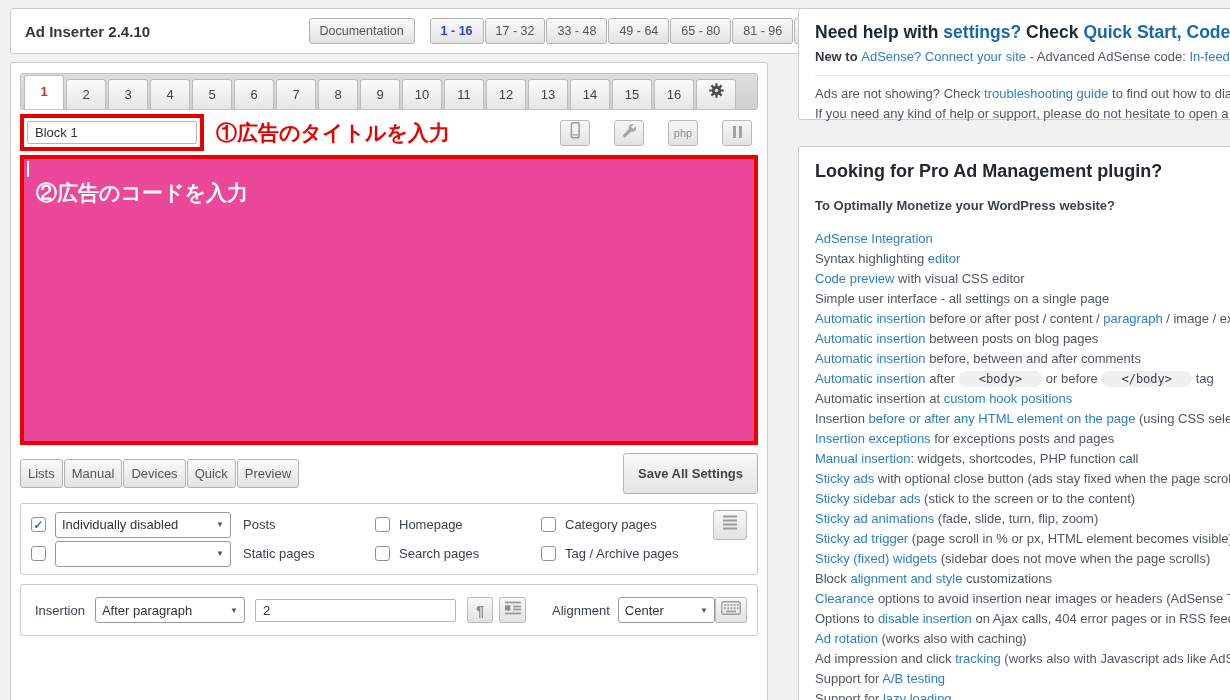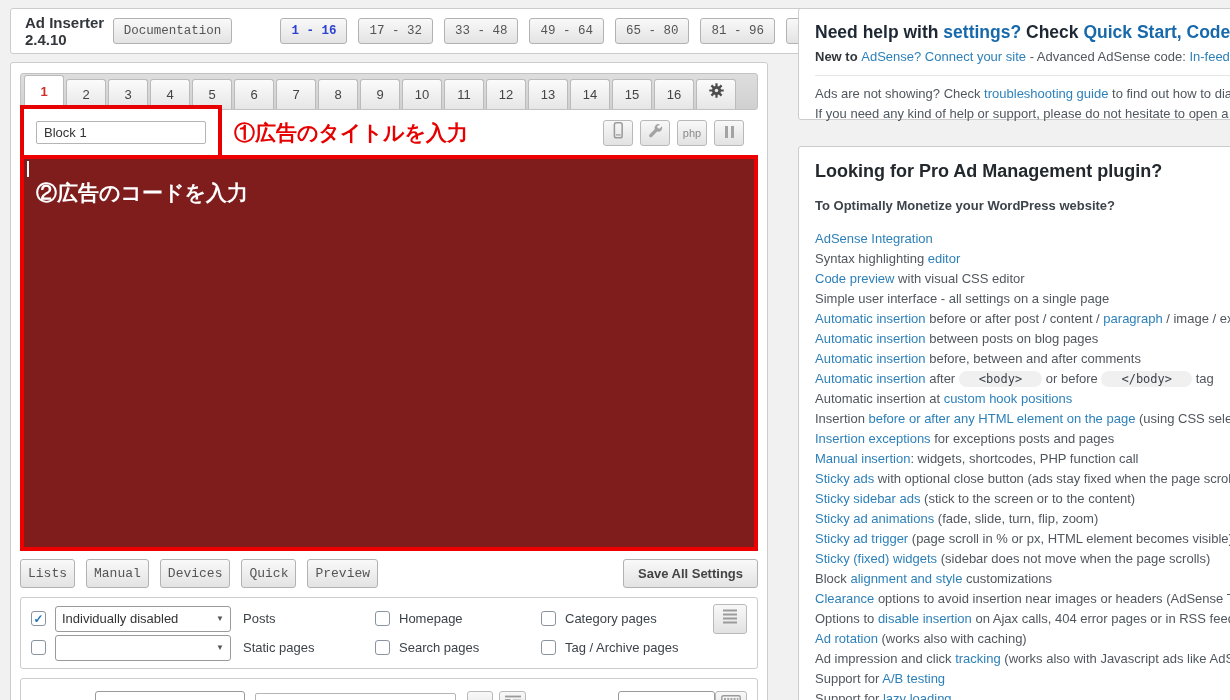--- a/index.html
+++ b/index.html
@@ -8,29 +8,29 @@
     background: #f1f1f1;
     font-family: "Liberation Sans", sans-serif;
     position: relative;
     color: #444;
   }
   .panel { background: #fff; border: 1px solid #ccc; border-radius: 3px; position: absolute; }
 
   
   .header-box { left: 10px; top: 8px; width: 858px; height: 46px; display: flex; align-items: center; padding: 16px 14px; }
   .app-title { flex: 1; font-size: 15px; font-weight: 600; color: #32373c; }
-  .hdr-buttons { display: flex; align-items: center; gap: 11px; font-family: Liberation Mono, monospace; }
+  .hdr-buttons { display: flex; align-items: center; gap: 1px; }
   .btn {
     background: linear-gradient(#f9f9f9, #e3e3e3);
     border: 1px solid #b2b2b2; border-radius: 3px;
     padding: 5px 10px; font-size: 12.5px; color: #555;
     cursor: pointer; white-space: nowrap;
   }
   .doc-btn { margin-right: 14px; }
-  .range-active { color: #2d43d0; font-weight: 600; margin-left: 23px; }
+  .range-active { color: #2d43d0; font-weight: 600; }
   .btn-lg { padding: 6px 7px; font-size: 13px; }
 
   
   .main-box { left: 10px; top: 62px; width: 758px; height: 660px; padding: 10px 9px; }
 
   .tab-strip {
     height: 37px; background: linear-gradient(#dedede, #d0d0d0);
     border: 1px solid #c2c2c2; border-radius: 3px;
     display: flex; align-items: flex-end; padding: 0 2px; overflow: hidden;
   }
@@ -39,47 +39,47 @@
     width: 40px; height: 30px; margin: 0 1px; line-height: 30px; text-align: center;
     font-size: 13px; color: #444; cursor: pointer;
     background: linear-gradient(#fbfbfb, #e6e6e6);
     border: 1px solid #bbb; border-bottom: none; border-radius: 3px 3px 0 0;
   }
   .tab.active { background: #fff; color: #cf2e2e; font-weight: 600; height: 34px; line-height: 32px; }
   .tab.gear { display: flex; align-items: center; justify-content: center; }
 
   
   .block-row { display: flex; align-items: center; margin-top: 4px; height: 37px; }
-  .name-annotation { border: 4px solid #e60000; padding: 12px; background: #fff; }
+  .name-annotation { border: 4px solid #e60000; padding: 3px; background: #fff; }
   .text-input {
     background: #fff; border: 1px solid #b5b5b5; border-radius: 2px;
     height: 23px; line-height: 21px; font-size: 13px; color: #333; padding: 0 7px;
   }
   .block-name-input { width: 170px; }
   .annotation-text { color: #e60000; font-weight: bold; font-size: 21px; margin-left: 12px; flex: 1; white-space: nowrap; overflow: hidden; }
-  .block-icons { display: flex; gap: 7px; margin-right: 14px; }
+  .block-icons { display: flex; gap: 24px; margin-right: 6px; }
   .icon-btn {
     width: 30px; height: 26px; display: flex; align-items: center; justify-content: center;
     background: linear-gradient(#f8f8f8, #e2e2e2); border: 1px solid #b9b9b9; border-radius: 3px;
     cursor: pointer; color: #8a8a8a;
   }
   .php-label { font-size: 11px; color: #8a8a8a; }
   .pause-bar { display: inline-block; width: 3px; height: 12px; background: #a3a3a3; margin: 0 1.5px; }
 
   
   .code-area {
-    margin-top: 4px; height: 396px; background: #7f1d1d;
+    margin-top: 4px; height: 290px; background: #ec4899;
     border: 4px solid #ee0000; position: relative;
   }
   .code-caret { position: absolute; left: 3px; top: 2px; width: 2px; height: 16px; background: #fff; }
   .code-annotation { color: #fff; font-weight: bold; font-size: 21px; padding: 20px 0 0 12px; white-space: nowrap; overflow: hidden; }
 
   
   .actions-row { display: flex; align-items: center; gap: 8px; margin-top: 8px; }
-  .save-btn { margin-left: auto; font-weight: bold; color: #444; padding: 6px 14px; }
+  .save-btn { margin-left: auto; font-weight: bold; color: #444; padding: 12px 14px; }
 
   
   .options-box { margin-top: 9px; border: 1px solid #ccc; border-radius: 3px; padding: 5px 10px; }
   .opt-row { display: flex; align-items: center; height: 27px; margin: 2px 0; }
   .cb {
     width: 15px; height: 15px; background: #fff; border: 1px solid #8a94a0; border-radius: 3px;
     display: inline-flex; align-items: center; justify-content: center; cursor: pointer;
     font-size: 12px; color: #1e73be; font-weight: bold; flex: none;
   }
   .fake-select {

